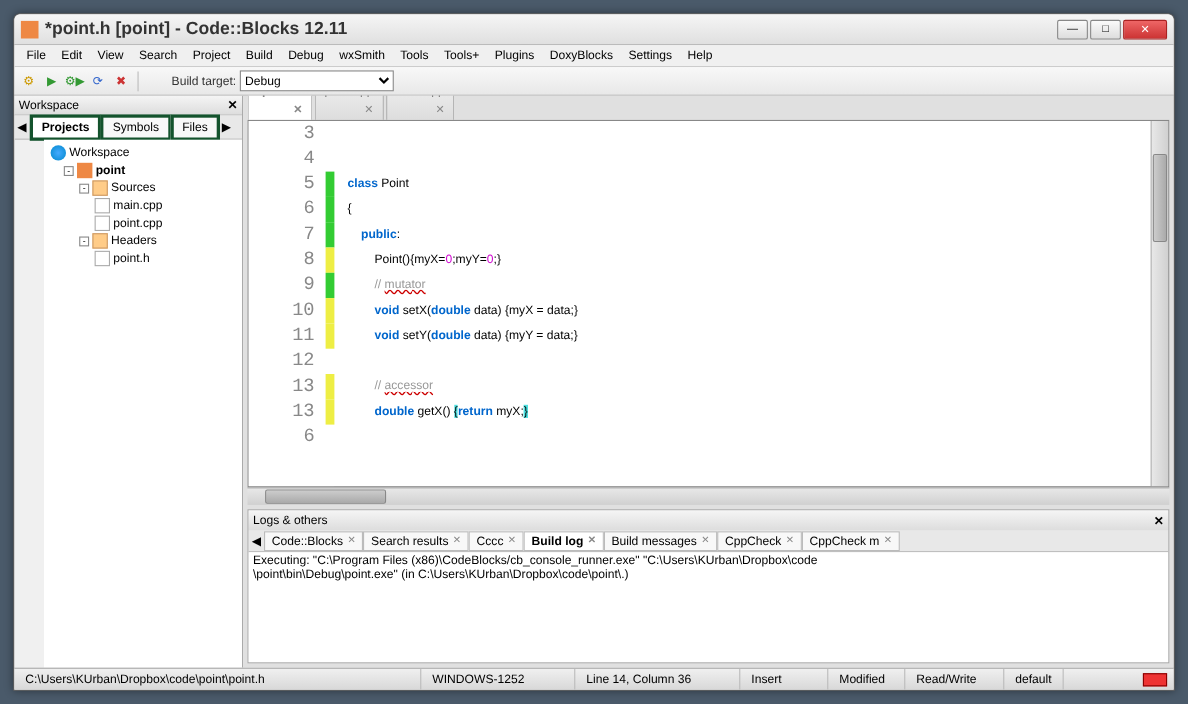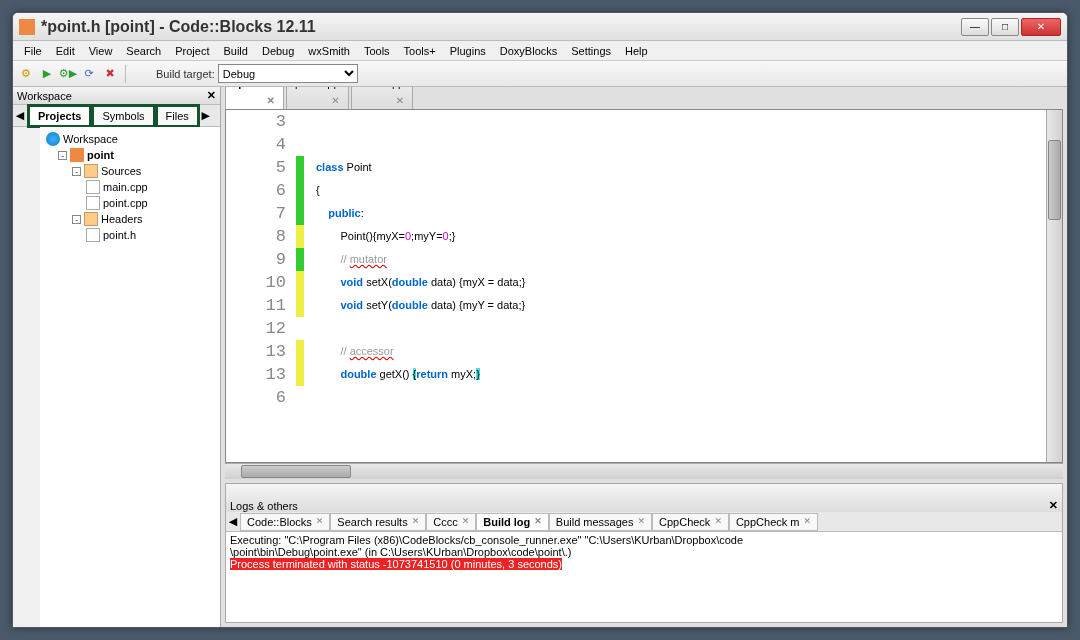--- a/index.html
+++ b/index.html
@@ -54,21 +54,21 @@
 .kw { color: #0066cc; font-weight: bold; }
 .num { color: #d000d0; }
 .cm { color: #999; }
 .sq { text-decoration: wavy underline #c00; }
 .hl { background: #4de0e0; }
 .vscroll { position: absolute; right: 0; top: 0; width: 16px; height: 100%; background: linear-gradient(90deg,#e8e8e8,#d0d0d0); border-left: 1px solid #aaa; }
 .vscroll .thumb { position: absolute; top: 30px; left: 1px; right: 1px; height: 80px; background: linear-gradient(90deg,#ccc,#aaa); border: 1px solid #888; border-radius: 2px; }
 .hscroll { height: 16px; background: linear-gradient(#e8e8e8,#d0d0d0); border-top: 1px solid #aaa; margin: 0 4px; position: relative; }
 .hscroll .thumb { position: absolute; left: 16px; top: 1px; bottom: 1px; width: 110px; background: linear-gradient(#ccc,#aaa); border: 1px solid #888; border-radius: 2px; }
 .logs { height: 140px; margin: 4px; display: flex; flex-direction: column; border: 1px solid #aaa; }
-.logs-title { height: 28px; background: linear-gradient(#f5f5f5,#ddd); display: flex; align-items: flex-end; padding: 0 4px; font-size: 10px; }
+.logs-title { height: 18px; background: linear-gradient(#f5f5f5,#ddd); display: flex; align-items: center; padding: 0 4px; font-size: 10px; }
 .logs-title .x { margin-left: auto; cursor: pointer; font-weight: bold; }
 .logs-tabs { height: 20px; display: flex; align-items: center; background: #e8e8e8; border-bottom: 1px solid #bbb; overflow: hidden; }
 .logs-tabs .arrow { width: 14px; text-align: center; cursor: pointer; }
 .logs-tabs .tab { padding: 2px 6px; border: 1px solid #bbb; background: #f8f8f8; display: flex; align-items: flex-start; gap: 4px; white-space: nowrap; cursor: pointer; }
 .logs-tabs .tab.active { background: #fff; font-weight: bold; }
 .logs-tabs .x { color: #888; font-size: 9px; }
 .logs-body { flex: 1; background: #fff; padding: 2px 4px; font-family: 'Courier New', monospace; font-size: 11px; overflow: hidden; }
 .logs-body .err { background: #e22; color: #fff; display: inline; }
 .statusbar { height: 20px; background: linear-gradient(#f0f0f0,#d8d8d8); border-top: 1px solid #aaa; display: flex; align-items: center; }
 .statusbar span { padding: 0 10px; border-right: 1px solid #bbb; height: 100%; display: flex; align-items: center; }
@@ -253,19 +253,28 @@
               <span class="x">✕</span>
             </span>
             <span class="tab">
               <span>CppCheck m</span>
               <span class="x">✕</span>
             </span>
           </div>
         <div class="logs-body">
           <div>Executing: "C:\Program Files (x86)\CodeBlocks/cb_console_runner.exe" "C:\Users\KUrban\Dropbox\code</div>
           <div>\point\bin\Debug\point.exe"  (in C:\Users\KUrban\Dropbox\code\point\.)</div>
-          <div><span class="err">Process terminated with status -1073741510 (0 minutes, 3 seconds)</span></div>
-        </div>
-      </div>
-    </div>
-  </div>
-
+        </div>
+      </div>
+    </div>
+  </div>
+
+  <div class="statusbar">
+    <span style="width:370px">C:\Users\KUrban\Dropbox\code\point\point.h</span>
+    <span style="width:140px">WINDOWS-1252</span>
+    <span style="width:150px">Line 14, Column 36</span>
+    <span style="width:80px">Insert</span>
+    <span style="width:70px">Modified</span>
+    <span style="width:90px">Read/Write</span>
+    <span>default</span>
+    <span class="flag"></span>
+  </div>
 </div>
 
 </body></html>

